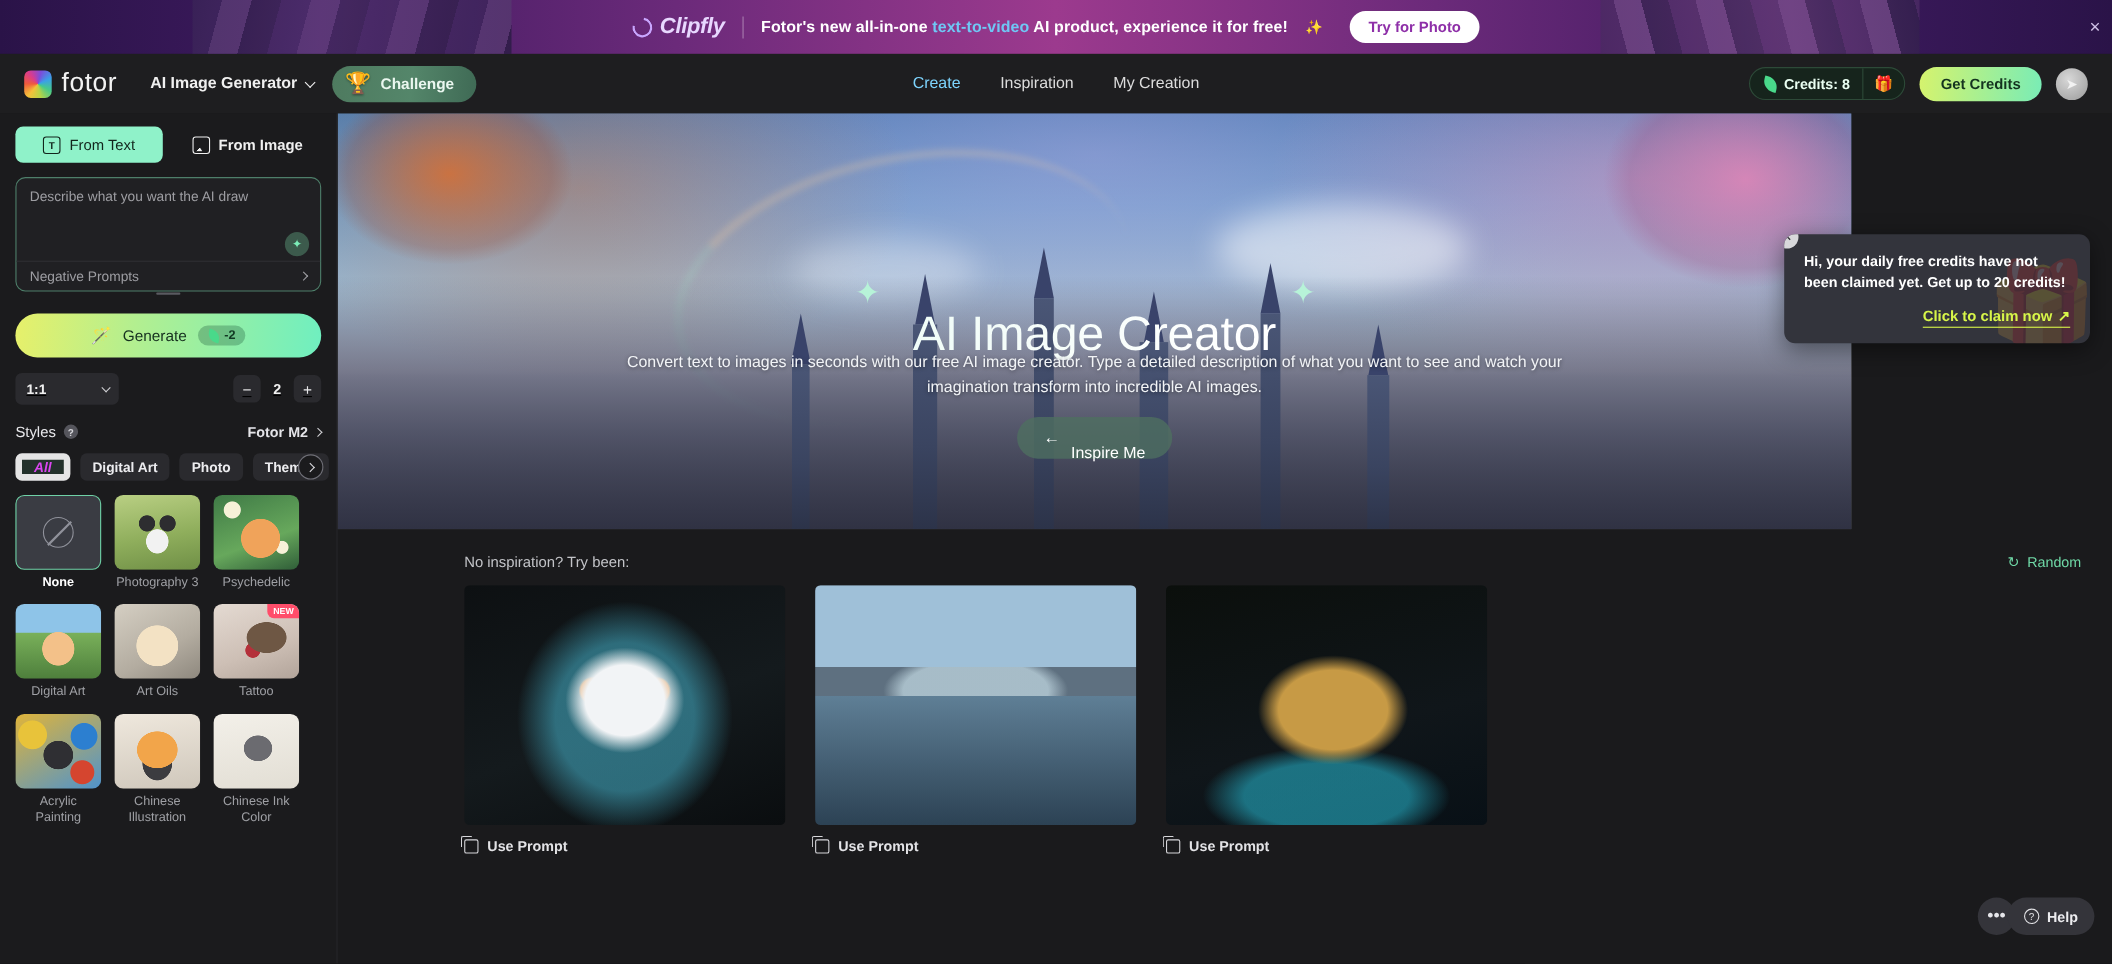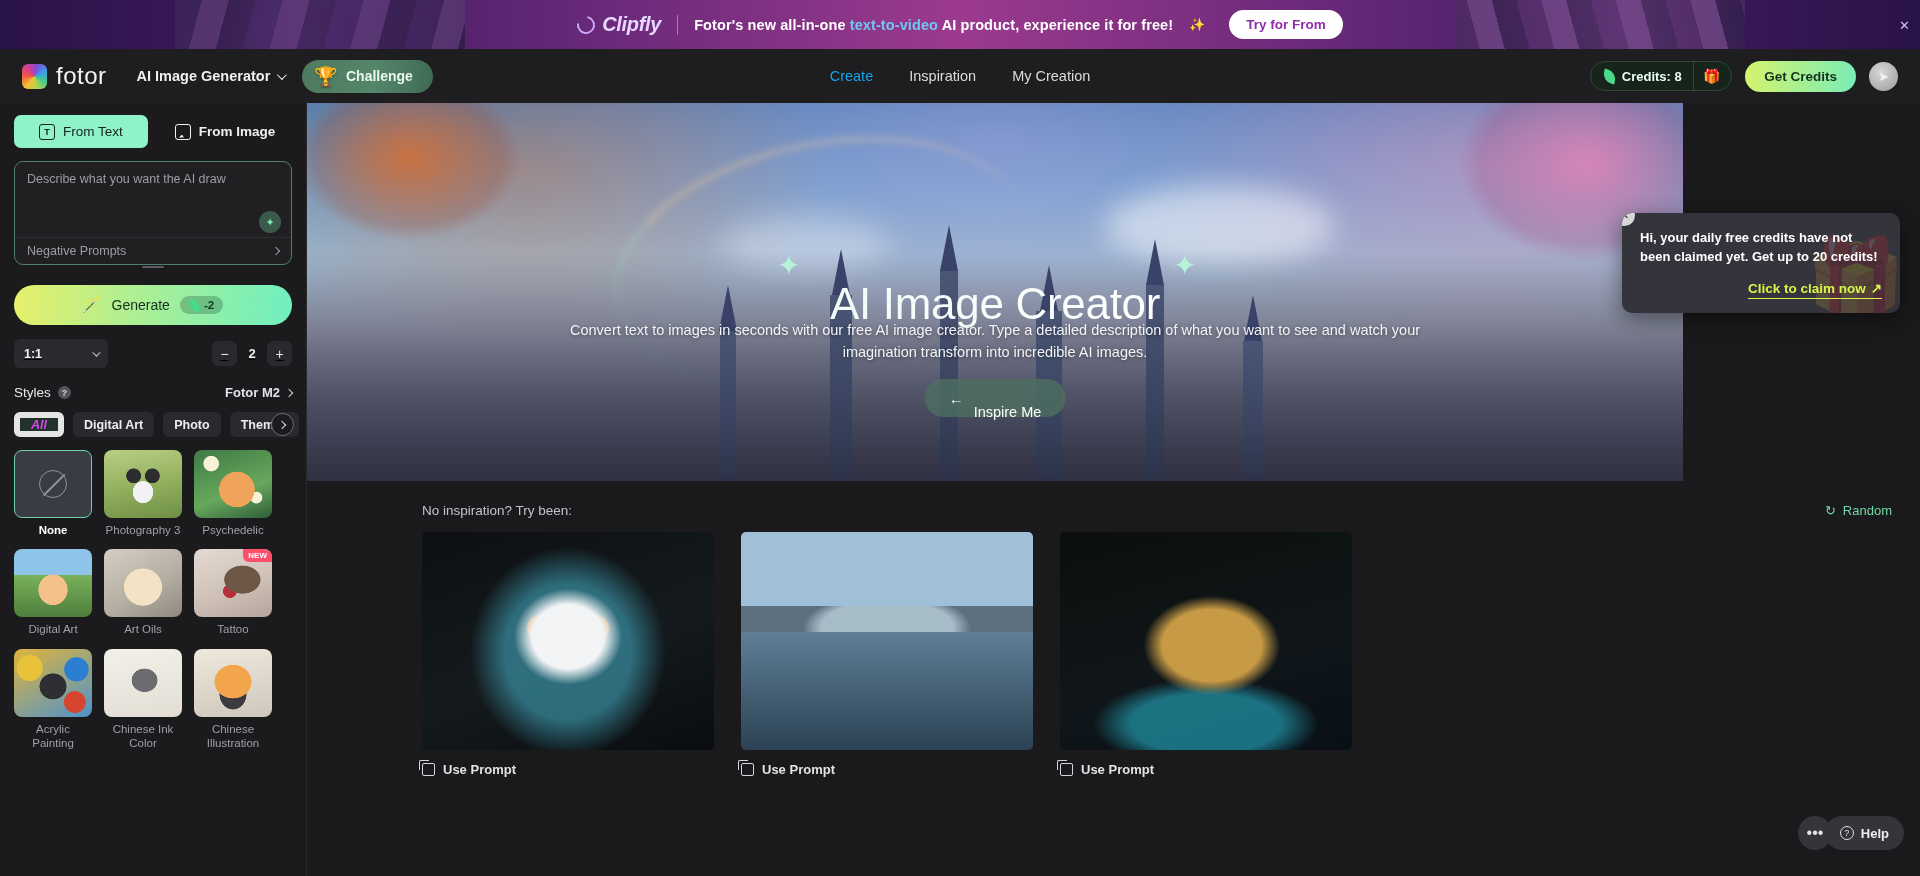--- a/index.html
+++ b/index.html
@@ -49,21 +49,21 @@
   .chev { width:7px; height:7px; border-right:1.8px solid currentColor; border-bottom:1.8px solid currentColor; transform:rotate(45deg) translateY(-2px); }
   .challenge {
     margin-left:18px; display:flex; align-items:center; gap:8px;
     background: linear-gradient(95deg,#4e7a5f 0%,#54866a 55%,#3f6a55 100%);
     border-radius:17px; padding:7px 20px 7px 12px; cursor:pointer; position:relative;
   }
   .challenge-label { font-size:14px; font-weight:700; color:#eaf7ef; }
   .trophy { font-size:19px; line-height:1; filter:drop-shadow(0 1px 1px rgba(0,0,0,.4)); }
   .nav-center { position:absolute; left:50%; transform:translateX(-50%); display:flex; align-items:center; gap:36px; }
   .nav-link { font-size:14.5px; color:#dcdcdc; cursor:pointer; font-weight:400; }
-  .nav-link.active { color:#0ea5e9; }
+  .nav-link.active { color:#7dd3fc; }
   .nav-right { margin-left:auto; display:flex; align-items:center; gap:13px; }
   .credits-pill { display:flex; align-items:center; background:#16241c; border:1px solid #2d4a38; border-radius:16px; height:30px; overflow:hidden; cursor:pointer; }
   .credits-main { display:flex; align-items:center; gap:6px; padding:0 11px 0 12px; }
   .leaf { width:13px; height:13px; background:#49d98a; border-radius:0 80% 0 80%; transform:rotate(15deg); }
   .credits-text { color:#eafff2; font-size:13px; font-weight:700; }
   .credits-gift { padding:0 10px; border-left:1px solid #2d4a38; display:flex; align-items:center; height:100%; }
   .gift-icon { font-size:14px; }
   .get-credits { background:linear-gradient(95deg,#d6f36d 0%,#79ecb6 100%); color:#14331f; font-size:13.5px; font-weight:700; border:none; border-radius:16px; padding:8px 19px; cursor:pointer; }
   .avatar { width:29px; height:29px; border-radius:50%; background:radial-gradient(circle at 40% 35%,#d8d8d8,#9a9a9a); cursor:pointer; display:flex; align-items:center; justify-content:center; }
   .avatar-bird { font-size:13px; color:#f2f2f2; }
@@ -257,21 +257,21 @@
     <div class="promo-deco left"></div>
     <div class="promo-deco right"></div>
     <div class="promo-inner">
       <div class="clipfly">
         <span class="clipfly-mark"></span>
         <span class="clipfly-name">Clipfly</span>
       </div>
       <div class="promo-div"></div>
       <div class="promo-text"><span>Fotor's new all-in-one </span><span class="hl">text-to-video</span><span> AI product, experience it for free!</span></div>
       <span class="promo-spark">✨</span>
-      <button class="try-free">Try for From</button>
+      <button class="try-free">Try for Photo</button>
     </div>
     <span class="promo-close">✕</span>
   </div>
 
   <div class="topnav">
     <div class="brand">
       <span class="brand-logo"></span>
       <span class="brand-name">fotor</span>
     </div>
     <div class="nav-product">
@@ -401,26 +401,26 @@
           <div class="style-thumb t-tattoo">
             <span class="new-badge">NEW</span>
           </div>
           <div class="style-label">Tattoo</div>
         </div>
         <div class="style-cell">
           <div class="style-thumb t-acrylic"></div>
           <div class="style-label">Acrylic Painting</div>
         </div>
         <div class="style-cell">
+          <div class="style-thumb t-chinese"></div>
+          <div class="style-label">Chinese Illustration</div>
+        </div>
+        <div class="style-cell">
           <div class="style-thumb t-ink"></div>
           <div class="style-label">Chinese Ink Color</div>
-        </div>
-        <div class="style-cell">
-          <div class="style-thumb t-chinese"></div>
-          <div class="style-label">Chinese Illustration</div>
         </div>
       </div>
     </div>
 
     <div class="main">
 
       <div class="hero">
         <div class="rainbow"></div>
         <div class="tree-l"></div>
         <div class="tree-r"></div>

